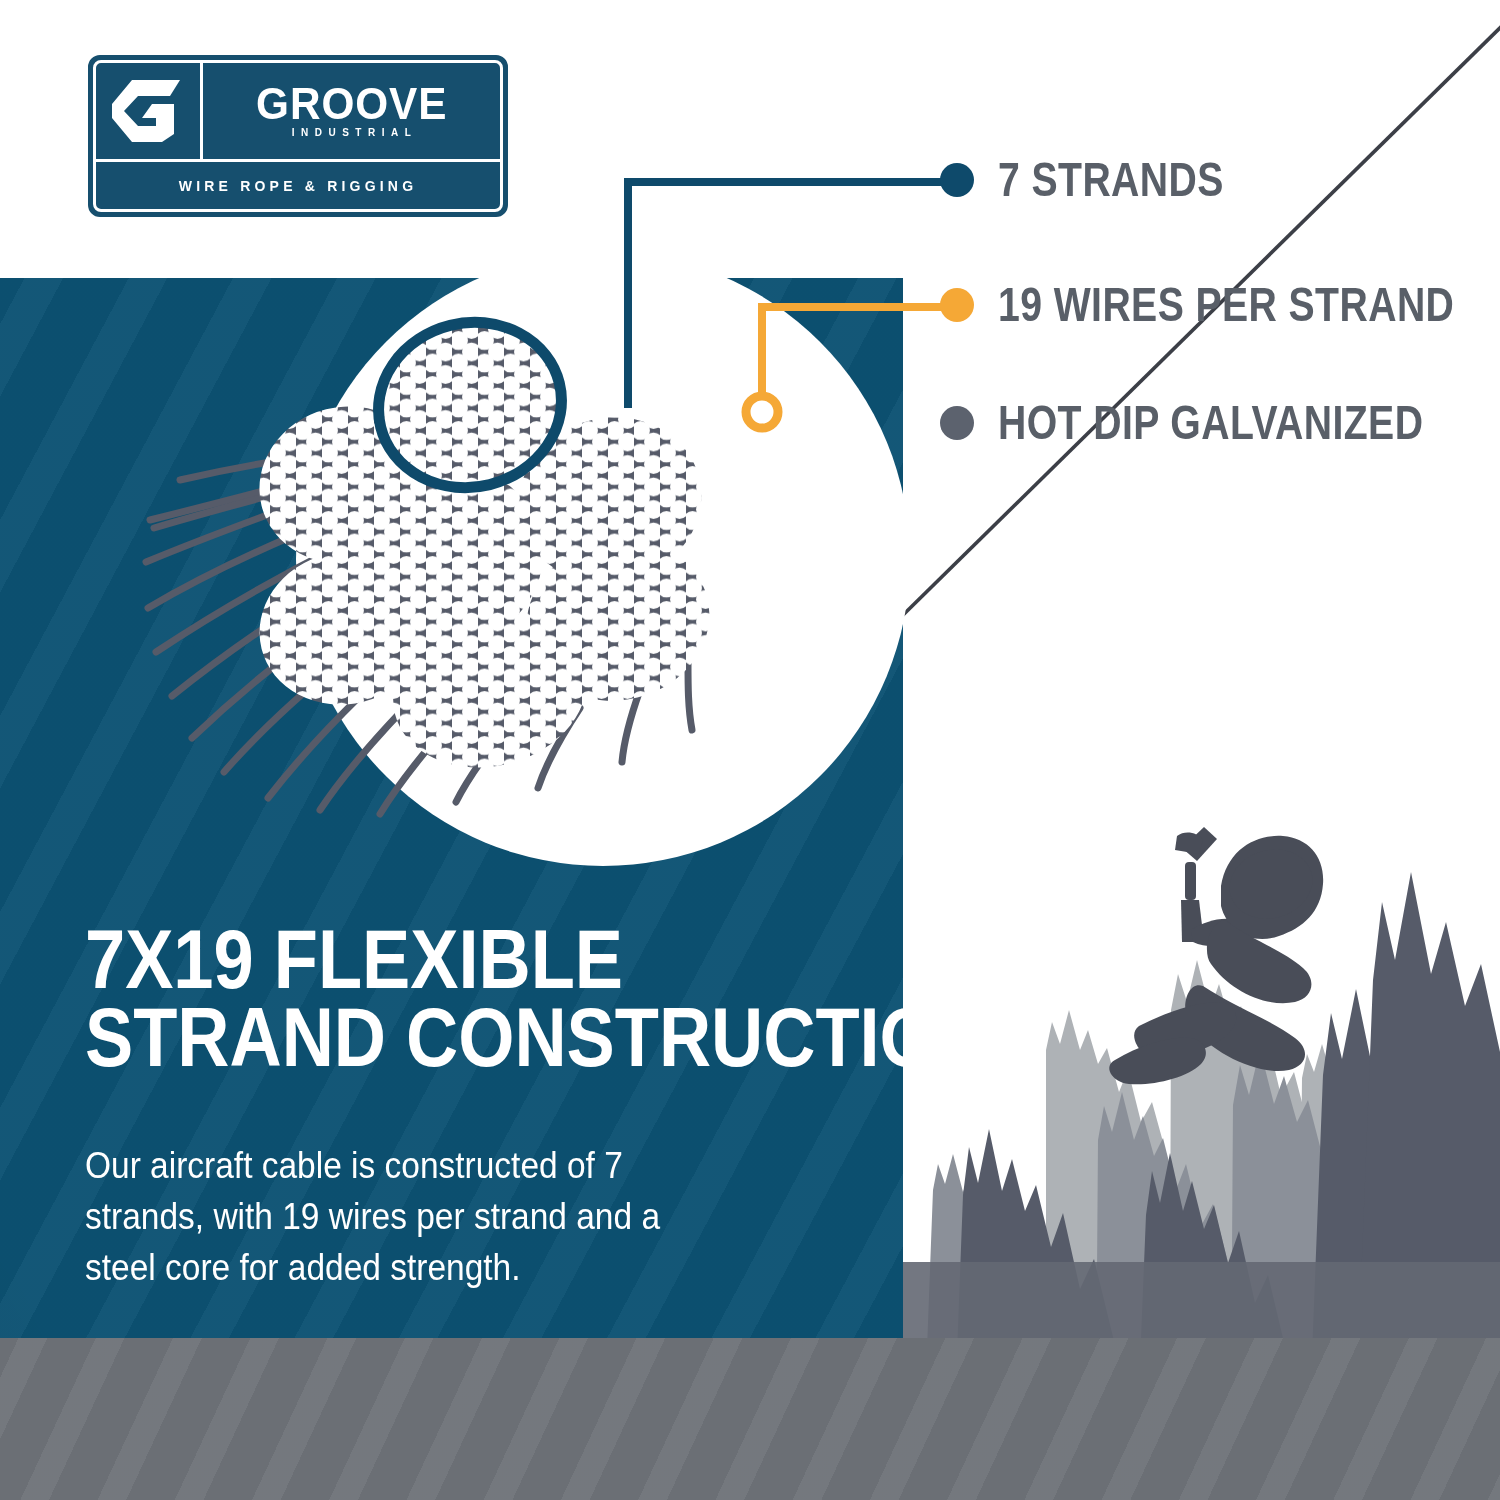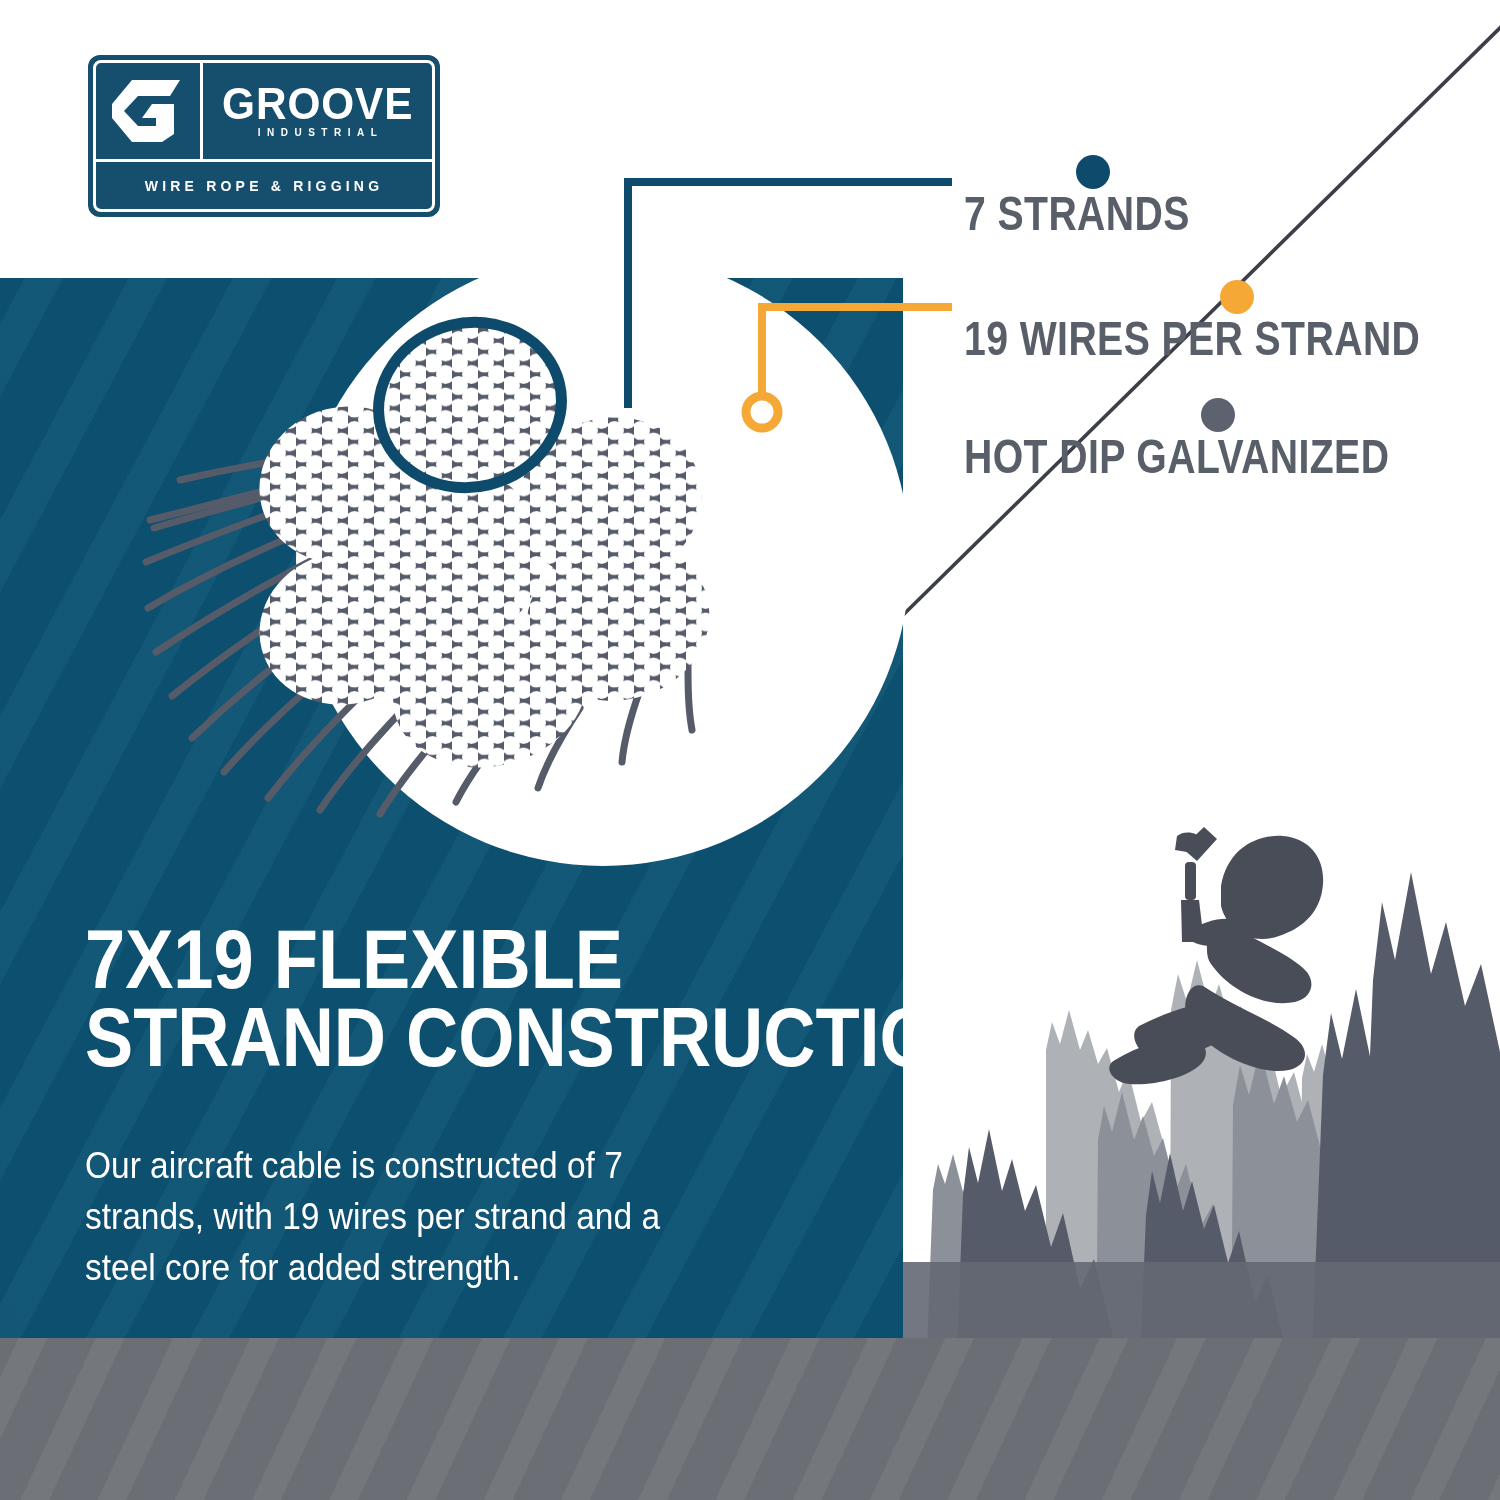--- a/index.html
+++ b/index.html
@@ -57,21 +57,21 @@
   
   .white-circle{
     position:absolute;
     left:296px;top:252px;width:614px;height:614px;
     border-radius:50%;
     background:#ffffff;
   }
 
   
   .logo{
-    position:absolute;left:88px;top:55px;width:352px;height:162px;
+    position:absolute;left:88px;top:55px;width:420px;height:162px;
   }
   .logo-outer{
     position:absolute;inset:0;
     border:4px solid #164f6e;border-radius:12px;
     background:#164f6e;
     box-sizing:border-box;
   }
   .logo-inner{
     position:absolute;left:5px;top:5px;right:5px;bottom:5px;
     border:3px solid #ffffff;border-radius:8px;
@@ -104,21 +104,21 @@
   .logo-bottom{
     flex:1;display:flex;align-items:center;justify-content:center;
   }
   .logo-tagline{
     color:#ffffff;font-weight:700;font-size:14px;letter-spacing:4.2px;
     font-family:"Liberation Sans", sans-serif;
   }
 
   
   .callouts{position:absolute;left:940px;top:155px;width:530px;}
-  .callout{position:absolute;display:flex;align-items:center;flex-direction:column;}
+  .callout{position:absolute;display:flex;align-items:center;}
   .callout .dot{
     width:34px;height:34px;border-radius:50%;flex:0 0 34px;
   }
   .callout .label{
     margin-left:24px;
     color:#595f68;
     font-weight:700;
     font-size:49px;
     letter-spacing:0.5px;
     line-height:1;

